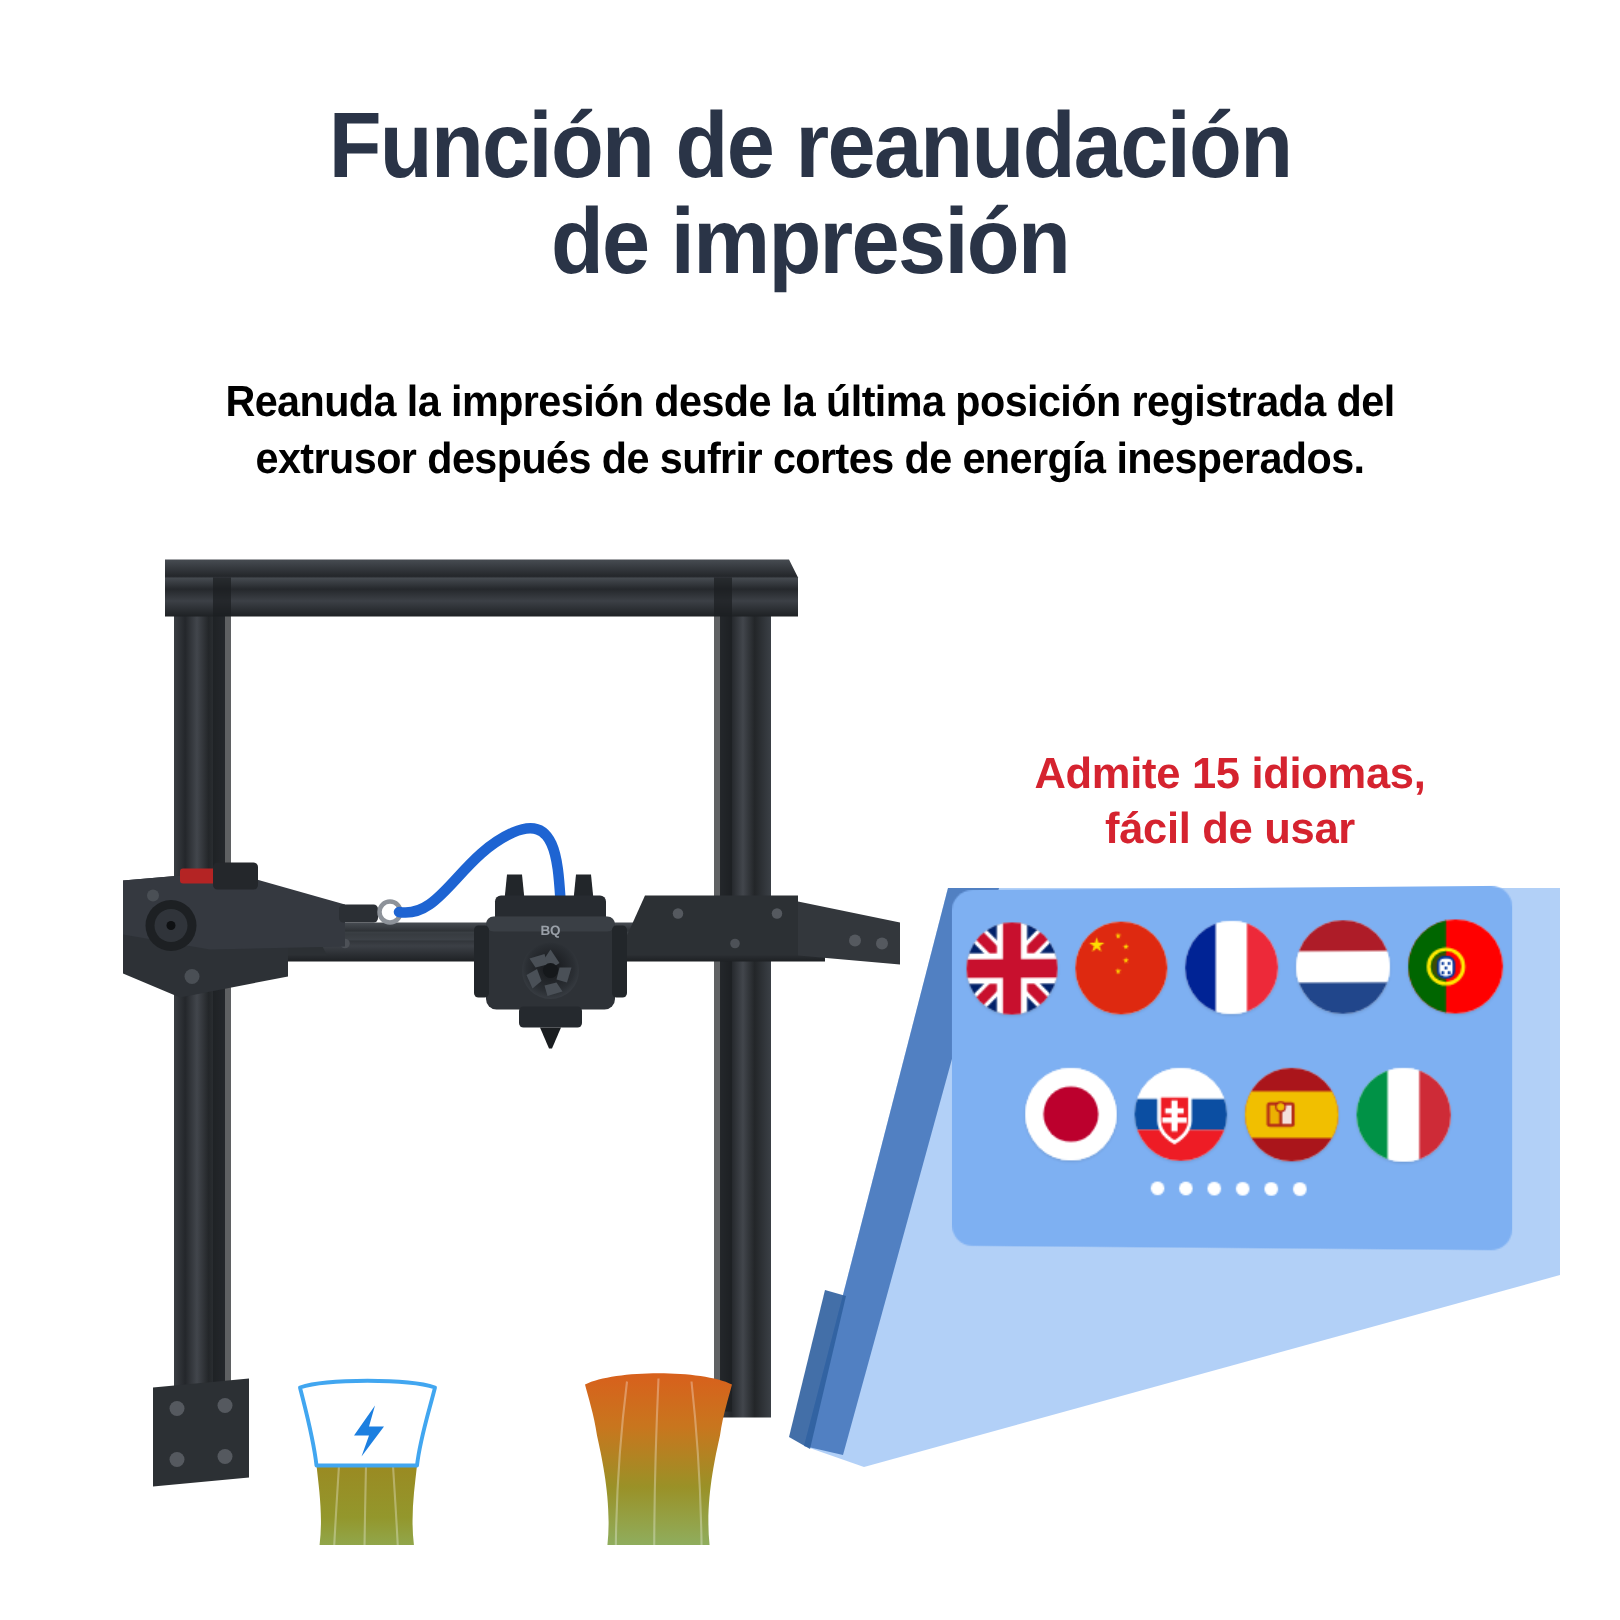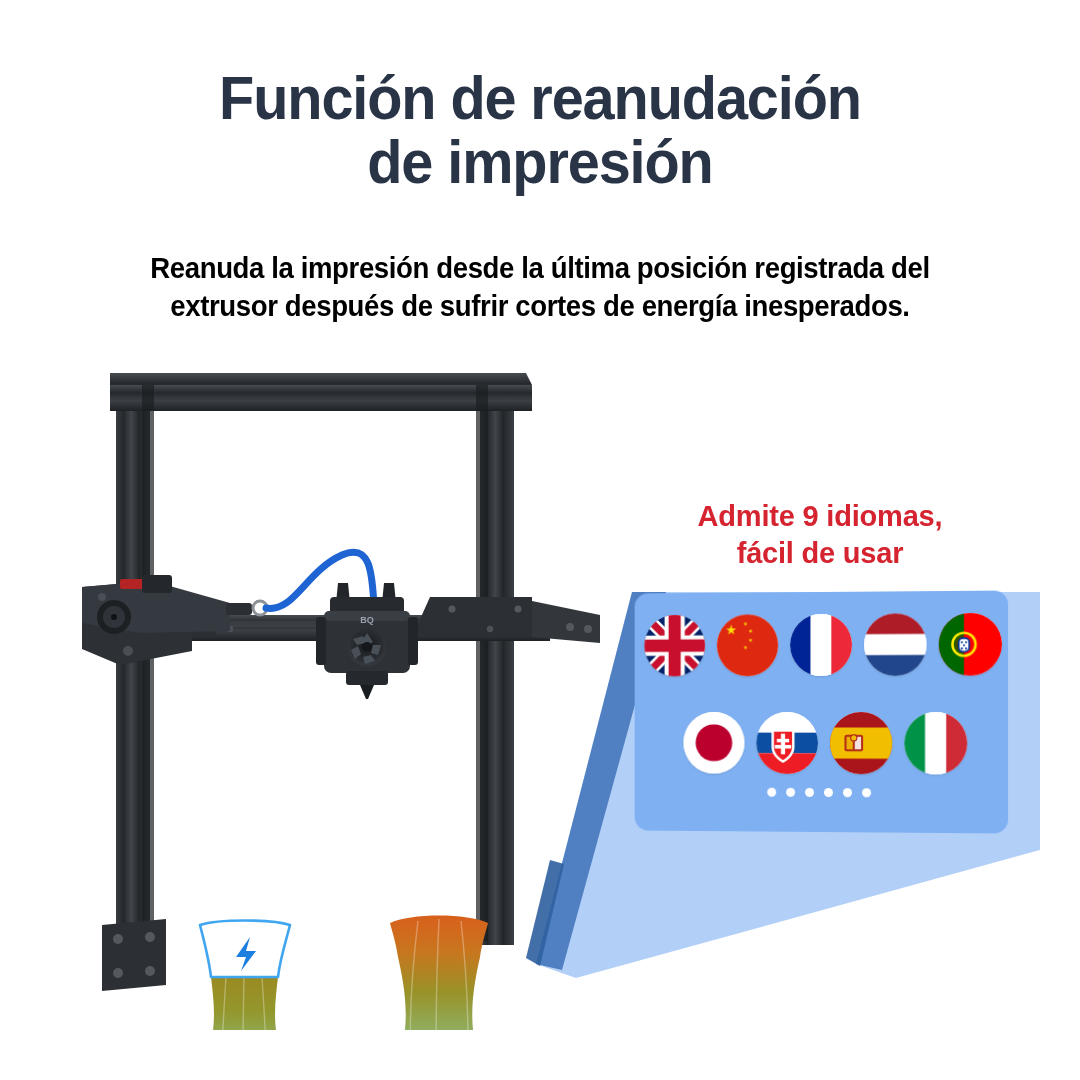--- a/index.html
+++ b/index.html
@@ -307,21 +307,21 @@
     <svg width="560" height="430" viewBox="0 0 560 430" xmlns="http://www.w3.org/2000/svg">
 
       <path d="M56 404 L152 32 L560 32 L560 290 L96 418 Z" fill="#aecdf7" opacity=".95"></path>
 
       <path d="M56 404 L152 32 L186 32 L82 410 Z" fill="#3f72b8" opacity=".85"></path>
 
       <path d="M46 398 L70 300 L84 304 L60 406 Z" fill="#2f5f9e" opacity=".9"></path>
     </svg>
   </div>
 
-  <div class="callout-text">Admite 9 idiomas,
+  <div class="callout-text">Admite 15 idiomas,
 fácil de usar</div>
 
   <div class="flag-panel">
 
     <div class="flag-row r1">
 
       <span class="flag">
         <svg width="62" height="62" viewBox="0 0 60 60">
           <rect width="60" height="60" fill="#012169"></rect>
           <path d="M0 0 L60 60 M60 0 L0 60" stroke="#fff" stroke-width="12"></path>

